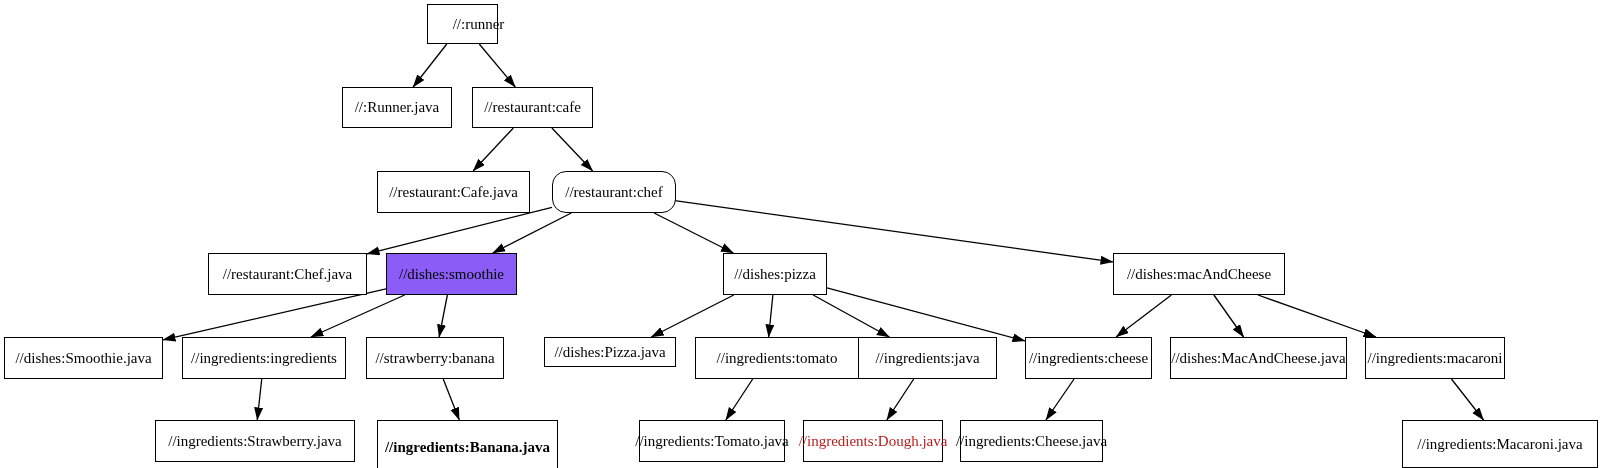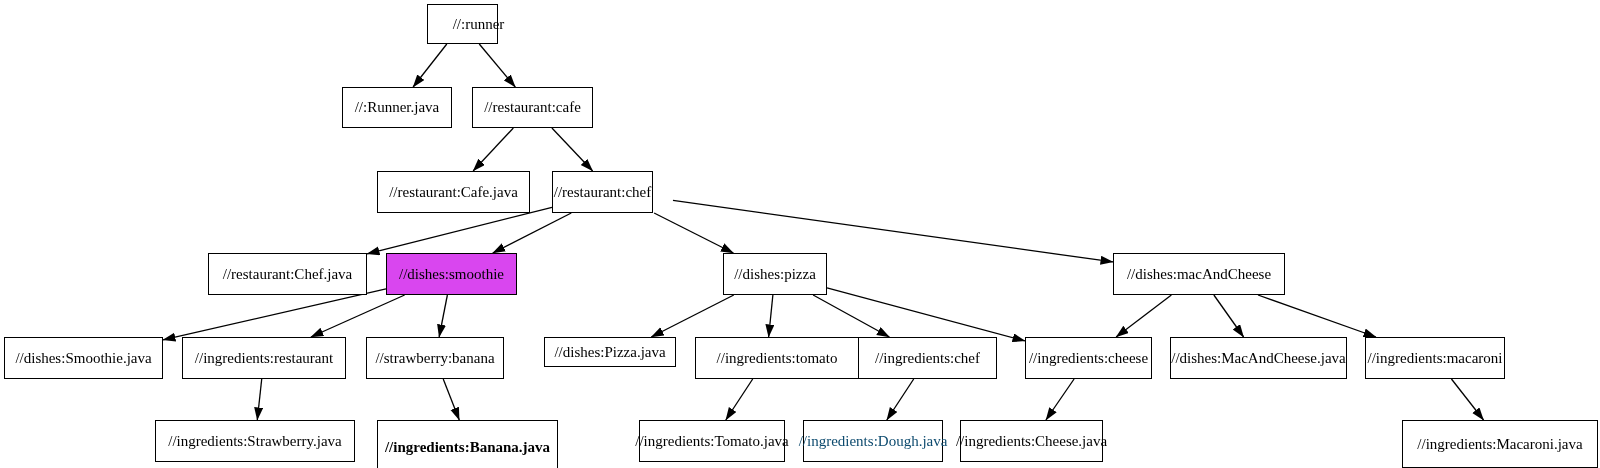--- a/index.html
+++ b/index.html
@@ -60,34 +60,34 @@
       <line x1="752.710843373494" y1="379" x2="725.789156626506" y2="420" stroke="#000000" stroke-width="1.3" marker-end="url(#arrowhead)"></line>
       <line x1="913.710843373494" y1="379" x2="886.789156626506" y2="420" stroke="#000000" stroke-width="1.3" marker-end="url(#arrowhead)"></line>
       <line x1="1074.078313253012" y1="379" x2="1045.921686746988" y2="420" stroke="#000000" stroke-width="1.3" marker-end="url(#arrowhead)"></line>
       <line x1="1451.44578313253" y1="379" x2="1483.55421686747" y2="420" stroke="#000000" stroke-width="1.3" marker-end="url(#arrowhead)"></line>
     </svg>
   <div id="node-layer">
       <div class="node" style="left: 427px; top: 4px; width: 71px; height: 40px; background: rgb(255, 255, 255); border-color: rgb(0, 0, 0); color: rgb(0, 0, 0); padding-left: 32px;">//:runner</div>
       <div class="node" style="left: 342px; top: 87px; width: 110px; height: 41px; background: rgb(255, 255, 255); border-color: rgb(0, 0, 0); color: rgb(0, 0, 0);">//:Runner.java</div>
       <div class="node" style="left: 472px; top: 87px; width: 121px; height: 41px; background: rgb(255, 255, 255); border-color: rgb(0, 0, 0); color: rgb(0, 0, 0);">//restaurant:cafe</div>
       <div class="node" style="left: 377px; top: 171px; width: 153px; height: 42px; background: rgb(255, 255, 255); border-color: rgb(0, 0, 0); color: rgb(0, 0, 0);">//restaurant:Cafe.java</div>
-      <div class="node" style="left: 552px; top: 171px; width: 101px; height: 42px; background: rgb(255, 255, 255); border-color: rgb(0, 0, 0); color: rgb(0, 0, 0);">//restaurant:chef</div>
+      <div class="node" style="left: 552px; top: 171px; width: 124px; height: 42px; background: rgb(255, 255, 255); border-color: rgb(0, 0, 0); color: rgb(0, 0, 0); border-radius: 14px;">//restaurant:chef</div>
       <div class="node" style="left: 208px; top: 253px; width: 159px; height: 42px; background: rgb(255, 255, 255); border-color: rgb(0, 0, 0); color: rgb(0, 0, 0);">//restaurant:Chef.java</div>
-      <div class="node" style="left: 386px; top: 253px; width: 131px; height: 42px; background: #d946ef; border-color: rgb(0, 0, 0); color: rgb(0, 0, 0);">//dishes:smoothie</div>
+      <div class="node" style="left: 386px; top: 253px; width: 131px; height: 42px; background: #8b5cf6; border-color: rgb(0, 0, 0); color: rgb(0, 0, 0);">//dishes:smoothie</div>
       <div class="node" style="left: 723px; top: 253px; width: 104px; height: 42px; background: rgb(255, 255, 255); border-color: rgb(0, 0, 0); color: rgb(0, 0, 0);">//dishes:pizza</div>
       <div class="node" style="left: 1113px; top: 253px; width: 172px; height: 42px; background: rgb(255, 255, 255); border-color: rgb(0, 0, 0); color: rgb(0, 0, 0);">//dishes:macAndCheese</div>
       <div class="node" style="left: 4px; top: 337px; width: 159px; height: 42px; background: rgb(255, 255, 255); border-color: rgb(0, 0, 0); color: rgb(0, 0, 0);">//dishes:Smoothie.java</div>
-      <div class="node" style="left: 182px; top: 337px; width: 164px; height: 42px; background: rgb(255, 255, 255); border-color: rgb(0, 0, 0); color: rgb(0, 0, 0);">//ingredients:restaurant</div>
+      <div class="node" style="left: 182px; top: 337px; width: 164px; height: 42px; background: rgb(255, 255, 255); border-color: rgb(0, 0, 0); color: rgb(0, 0, 0);">//ingredients:ingredients</div>
       <div class="node" style="left: 366px; top: 337px; width: 138px; height: 42px; background: rgb(255, 255, 255); border-color: rgb(0, 0, 0); color: rgb(0, 0, 0);">//strawberry:banana</div>
       <div class="node" style="left: 544px; top: 337px; width: 132px; height: 30px; background: rgb(255, 255, 255); border-color: rgb(0, 0, 0); color: rgb(0, 0, 0);">//dishes:Pizza.java</div>
       <div class="node" style="left: 695px; top: 337px; width: 164px; height: 42px; background: rgb(255, 255, 255); border-color: rgb(0, 0, 0); color: rgb(0, 0, 0);">//ingredients:tomato</div>
-      <div class="node" style="left: 858px; top: 337px; width: 139px; height: 42px; background: rgb(255, 255, 255); border-color: rgb(0, 0, 0); color: rgb(0, 0, 0);">//ingredients:chef</div>
+      <div class="node" style="left: 858px; top: 337px; width: 139px; height: 42px; background: rgb(255, 255, 255); border-color: rgb(0, 0, 0); color: rgb(0, 0, 0);">//ingredients:java</div>
       <div class="node" style="left: 1025px; top: 337px; width: 127px; height: 42px; background: rgb(255, 255, 255); border-color: rgb(0, 0, 0); color: rgb(0, 0, 0);">//ingredients:cheese</div>
       <div class="node" style="left: 1170px; top: 337px; width: 177px; height: 42px; background: rgb(255, 255, 255); border-color: rgb(0, 0, 0); color: rgb(0, 0, 0);">//dishes:MacAndCheese.java</div>
       <div class="node" style="left: 1365px; top: 337px; width: 140px; height: 42px; background: rgb(255, 255, 255); border-color: rgb(0, 0, 0); color: rgb(0, 0, 0);">//ingredients:macaroni</div>
       <div class="node" style="left: 155px; top: 420px; width: 200px; height: 42px; background: rgb(255, 255, 255); border-color: rgb(0, 0, 0); color: rgb(0, 0, 0);">//ingredients:Strawberry.java</div>
       <div class="node" style="left: 377px; top: 420px; width: 181px; height: 54px; background: rgb(255, 255, 255); border-color: rgb(0, 0, 0); color: rgb(0, 0, 0); font-weight: bold;">//ingredients:Banana.java</div>
       <div class="node" style="left: 639px; top: 420px; width: 146px; height: 42px; background: rgb(255, 255, 255); border-color: rgb(0, 0, 0); color: rgb(0, 0, 0);">//ingredients:Tomato.java</div>
-      <div class="node" style="left: 803px; top: 420px; width: 140px; height: 42px; background: rgb(255, 255, 255); border-color: rgb(0, 0, 0); color: #0c4a6e;">//ingredients:Dough.java</div>
+      <div class="node" style="left: 803px; top: 420px; width: 140px; height: 42px; background: rgb(255, 255, 255); border-color: rgb(0, 0, 0); color: #b91c1c;">//ingredients:Dough.java</div>
       <div class="node" style="left: 960px; top: 420px; width: 143px; height: 42px; background: rgb(255, 255, 255); border-color: rgb(0, 0, 0); color: rgb(0, 0, 0);">//ingredients:Cheese.java</div>
       <div class="node" style="left: 1402px; top: 420px; width: 196px; height: 48px; background: rgb(255, 255, 255); border-color: rgb(0, 0, 0); color: rgb(0, 0, 0);">//ingredients:Macaroni.java</div>
     </div>
 </div>
 
 </body></html>

